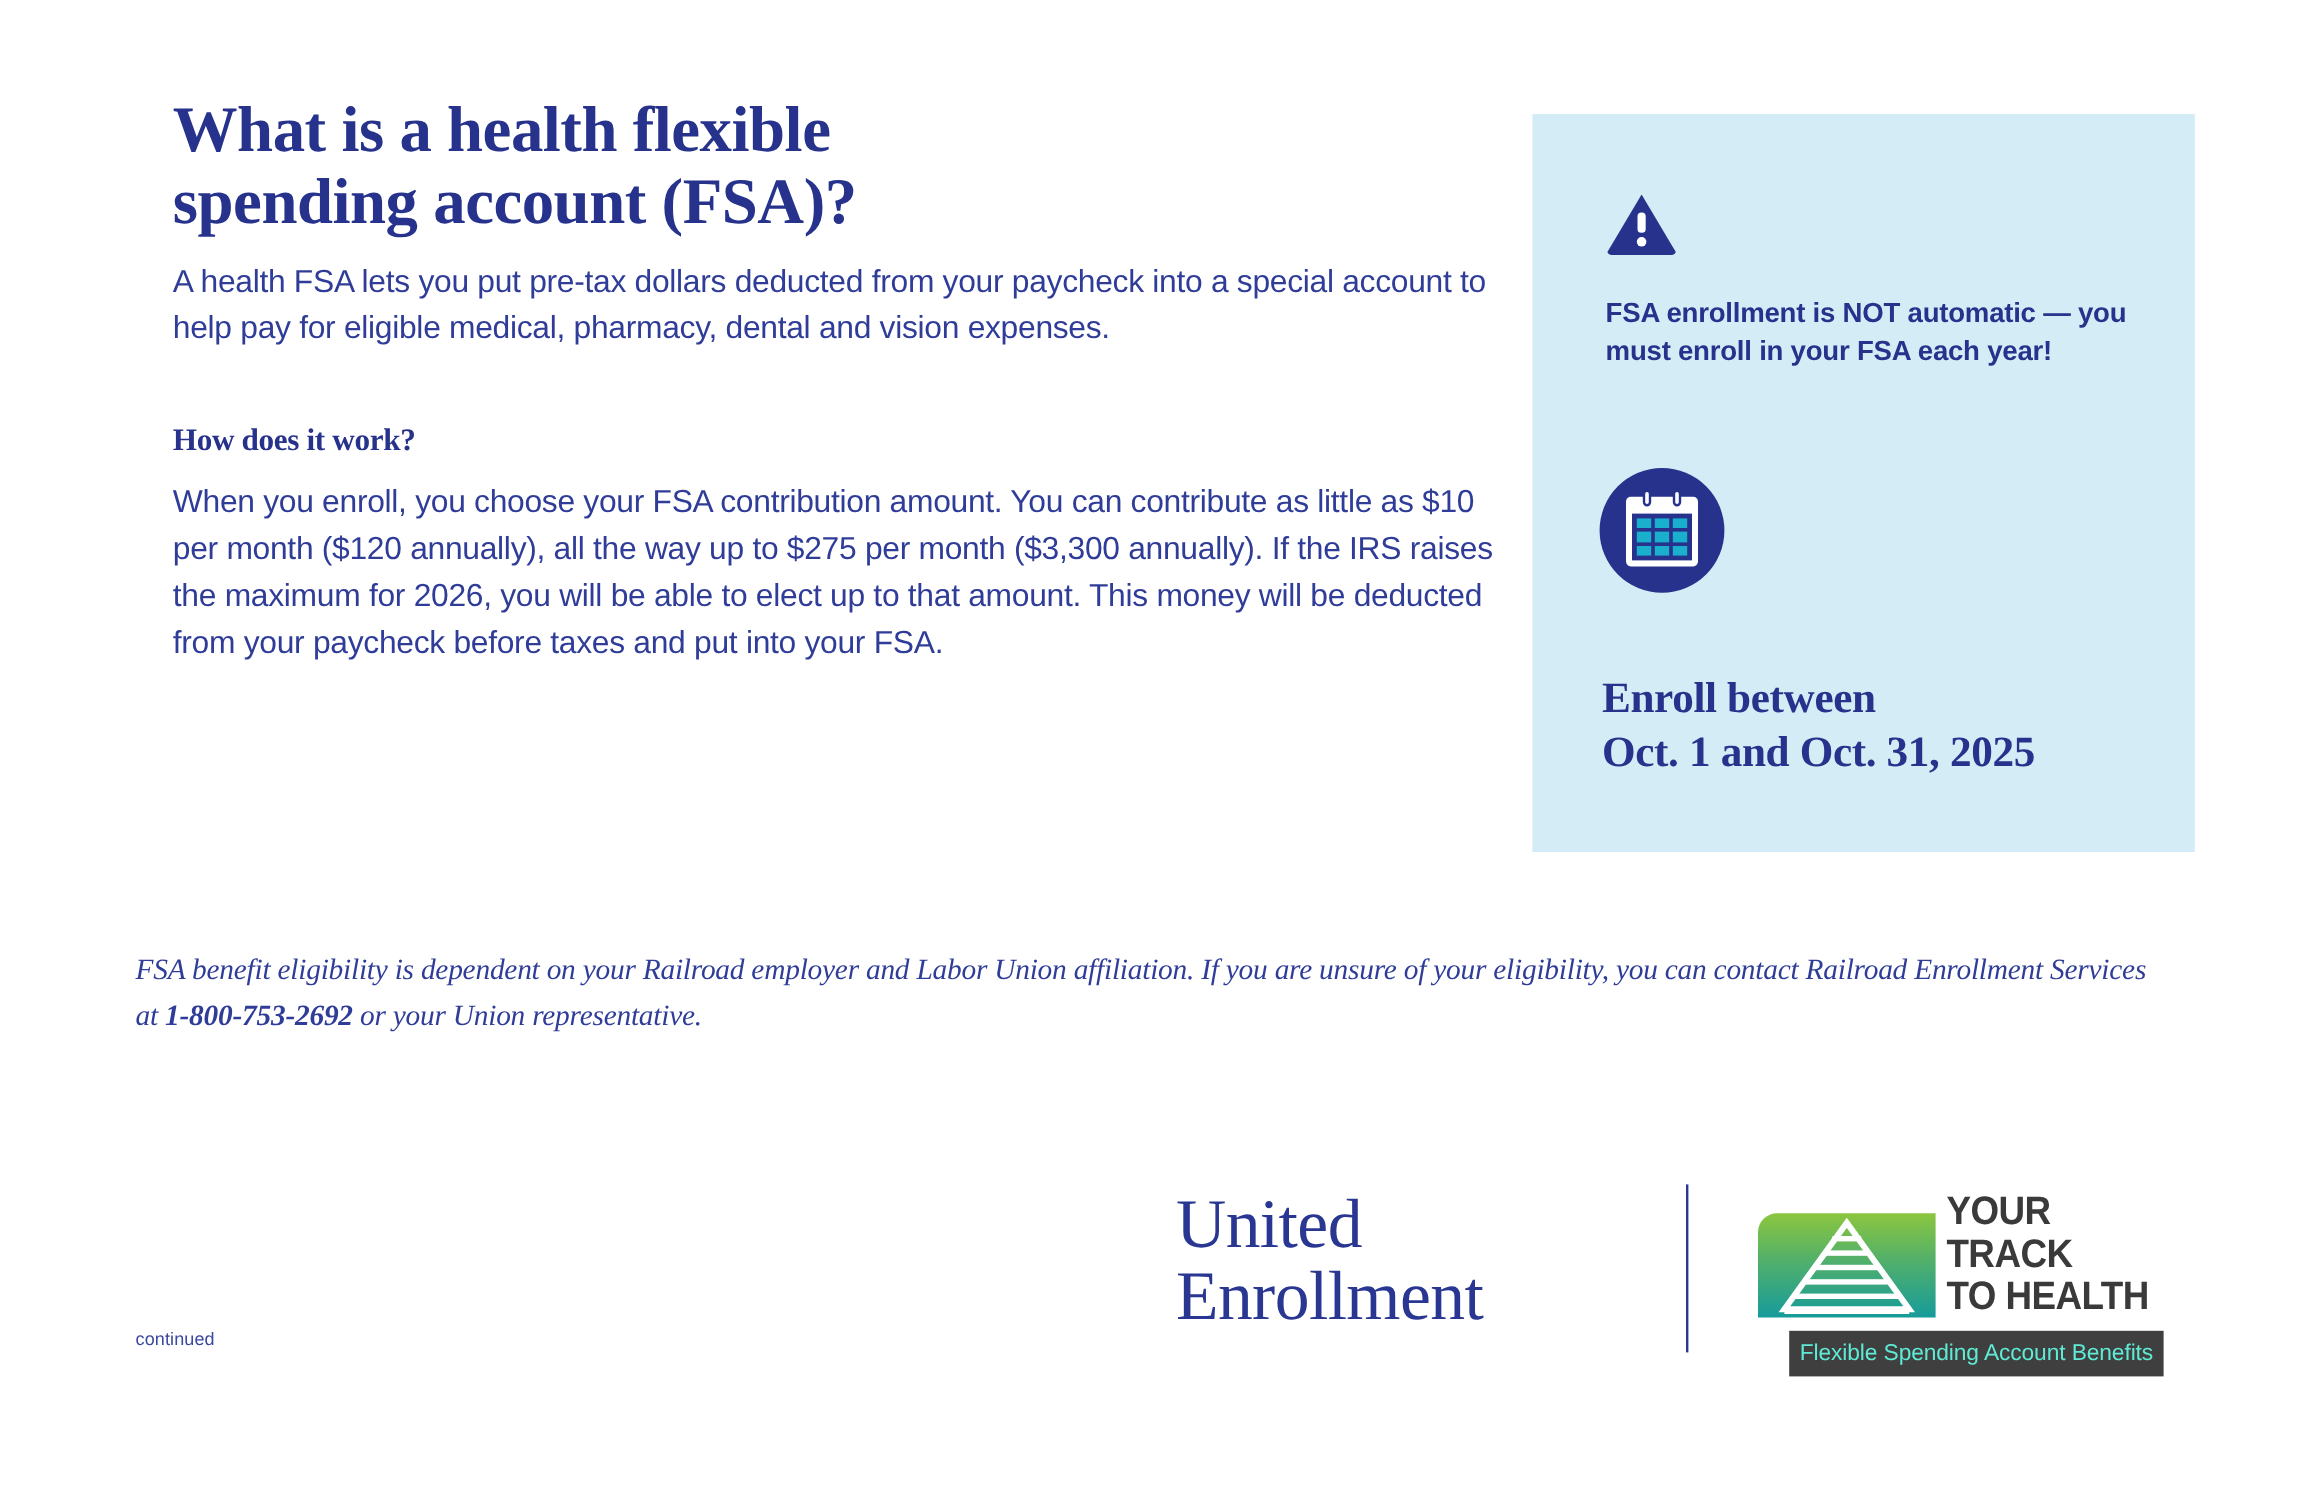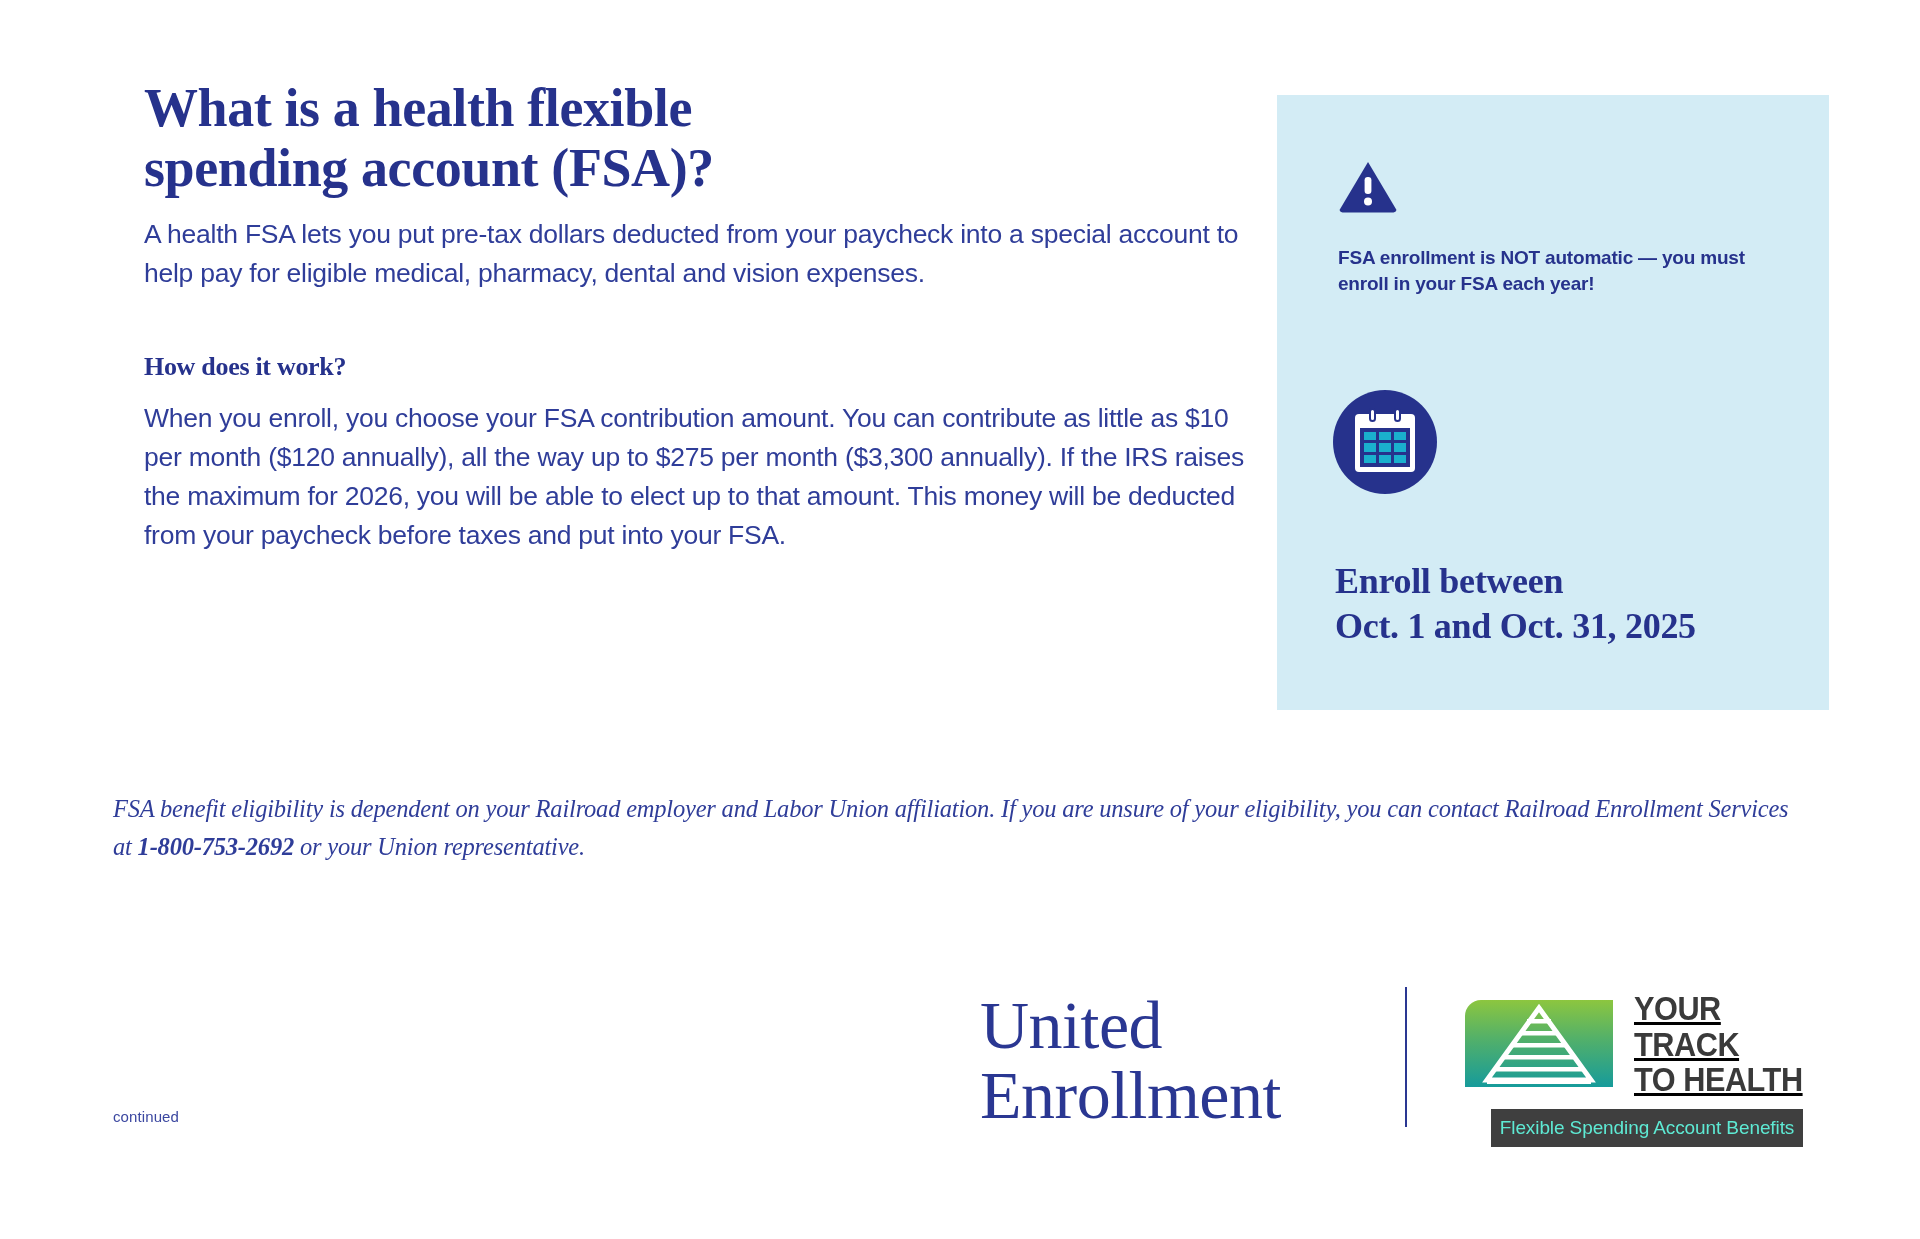--- a/index.html
+++ b/index.html
@@ -101,21 +101,21 @@
     height: 54px;
   }
 
   #callout-alert-text {
     position: absolute;
     left: 61px;
     top: 150px;
     width: 460px;
     font-family: "Liberation Sans", sans-serif;
     font-weight: bold;
-    font-size: 19px;
+    font-size: 23px;
     line-height: 1.38;
     color: #26328c;
     letter-spacing: -0.2px;
   }
 
   #calendar-icon {
     position: absolute;
     left: 56px;
     top: 295px;
     width: 104px;
@@ -183,21 +183,21 @@
     top: 985px;
     width: 860px;
     height: 165px;
   }
 
   #uhc-logo {
     position: absolute;
     left: 0px;
     top: 5px;
     font-family: "Liberation Serif", serif;
-    font-size: 68px;
+    font-size: 58px;
     line-height: 1.03;
     color: #2a3792;
     letter-spacing: -0.5px;
   }
 
   #logo-divider {
     position: absolute;
     left: 425px;
     top: 2px;
     width: 2px;
@@ -206,23 +206,22 @@
   }
 
   #ytth-logo {
     position: absolute;
     left: 485px;
     top: 4px;
     width: 355px;
   }
   #ytth-top {
     display: flex;
-    align-items: center;
-    gap: 21px;
-    text-decoration: underline;
+    align-items: flex-end;
+    gap: 9px;
   }
   #track-graphic {
     width: 148px;
     height: 87px;
     border-top-left-radius: 16px;
     background: linear-gradient(to bottom, #8cc63f 0%, #52b06a 45%, #169b9b 100%);
     position: relative;
     overflow: hidden;
     flex: 0 0 auto;
   }

